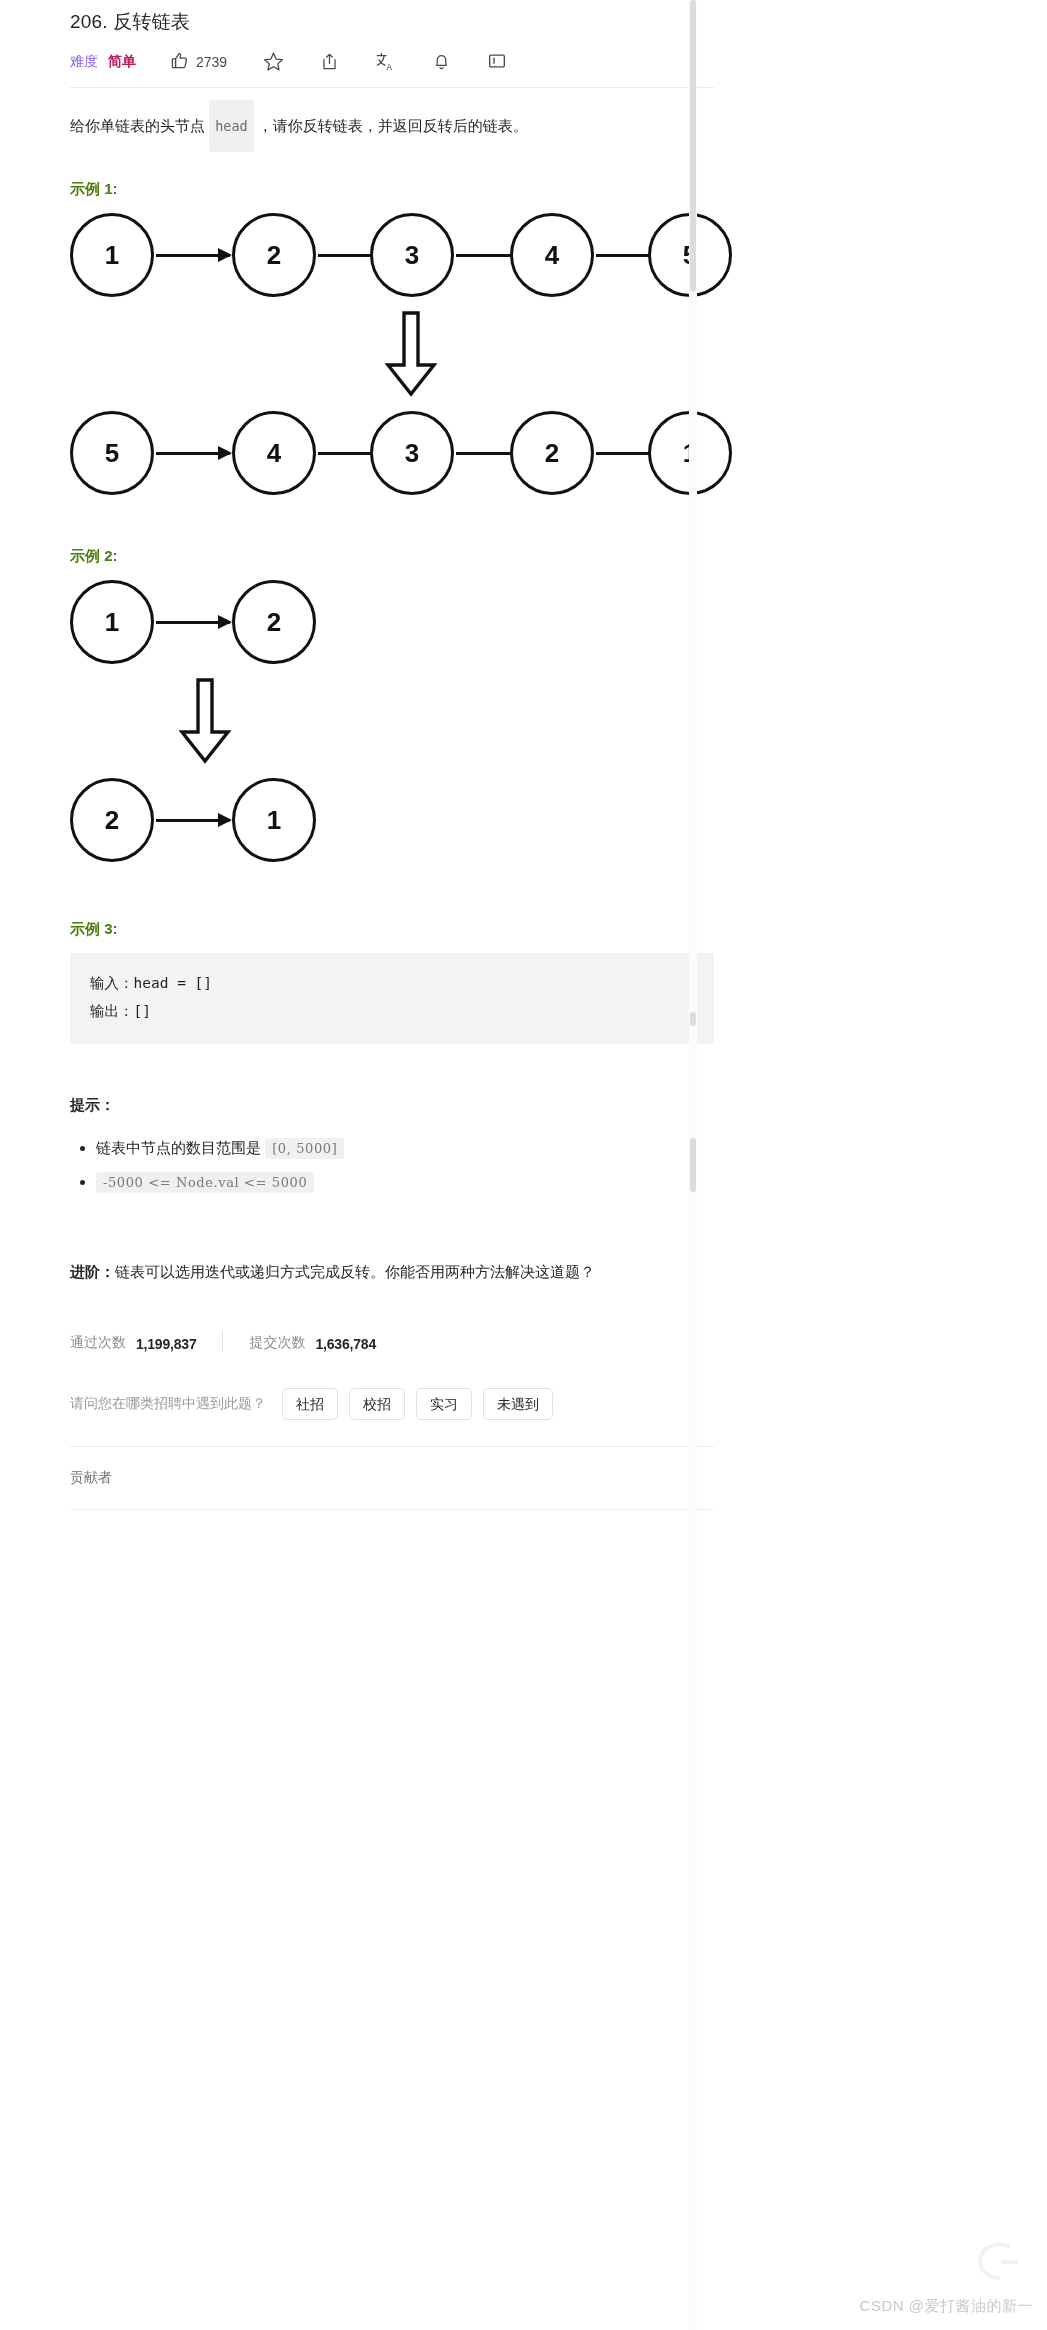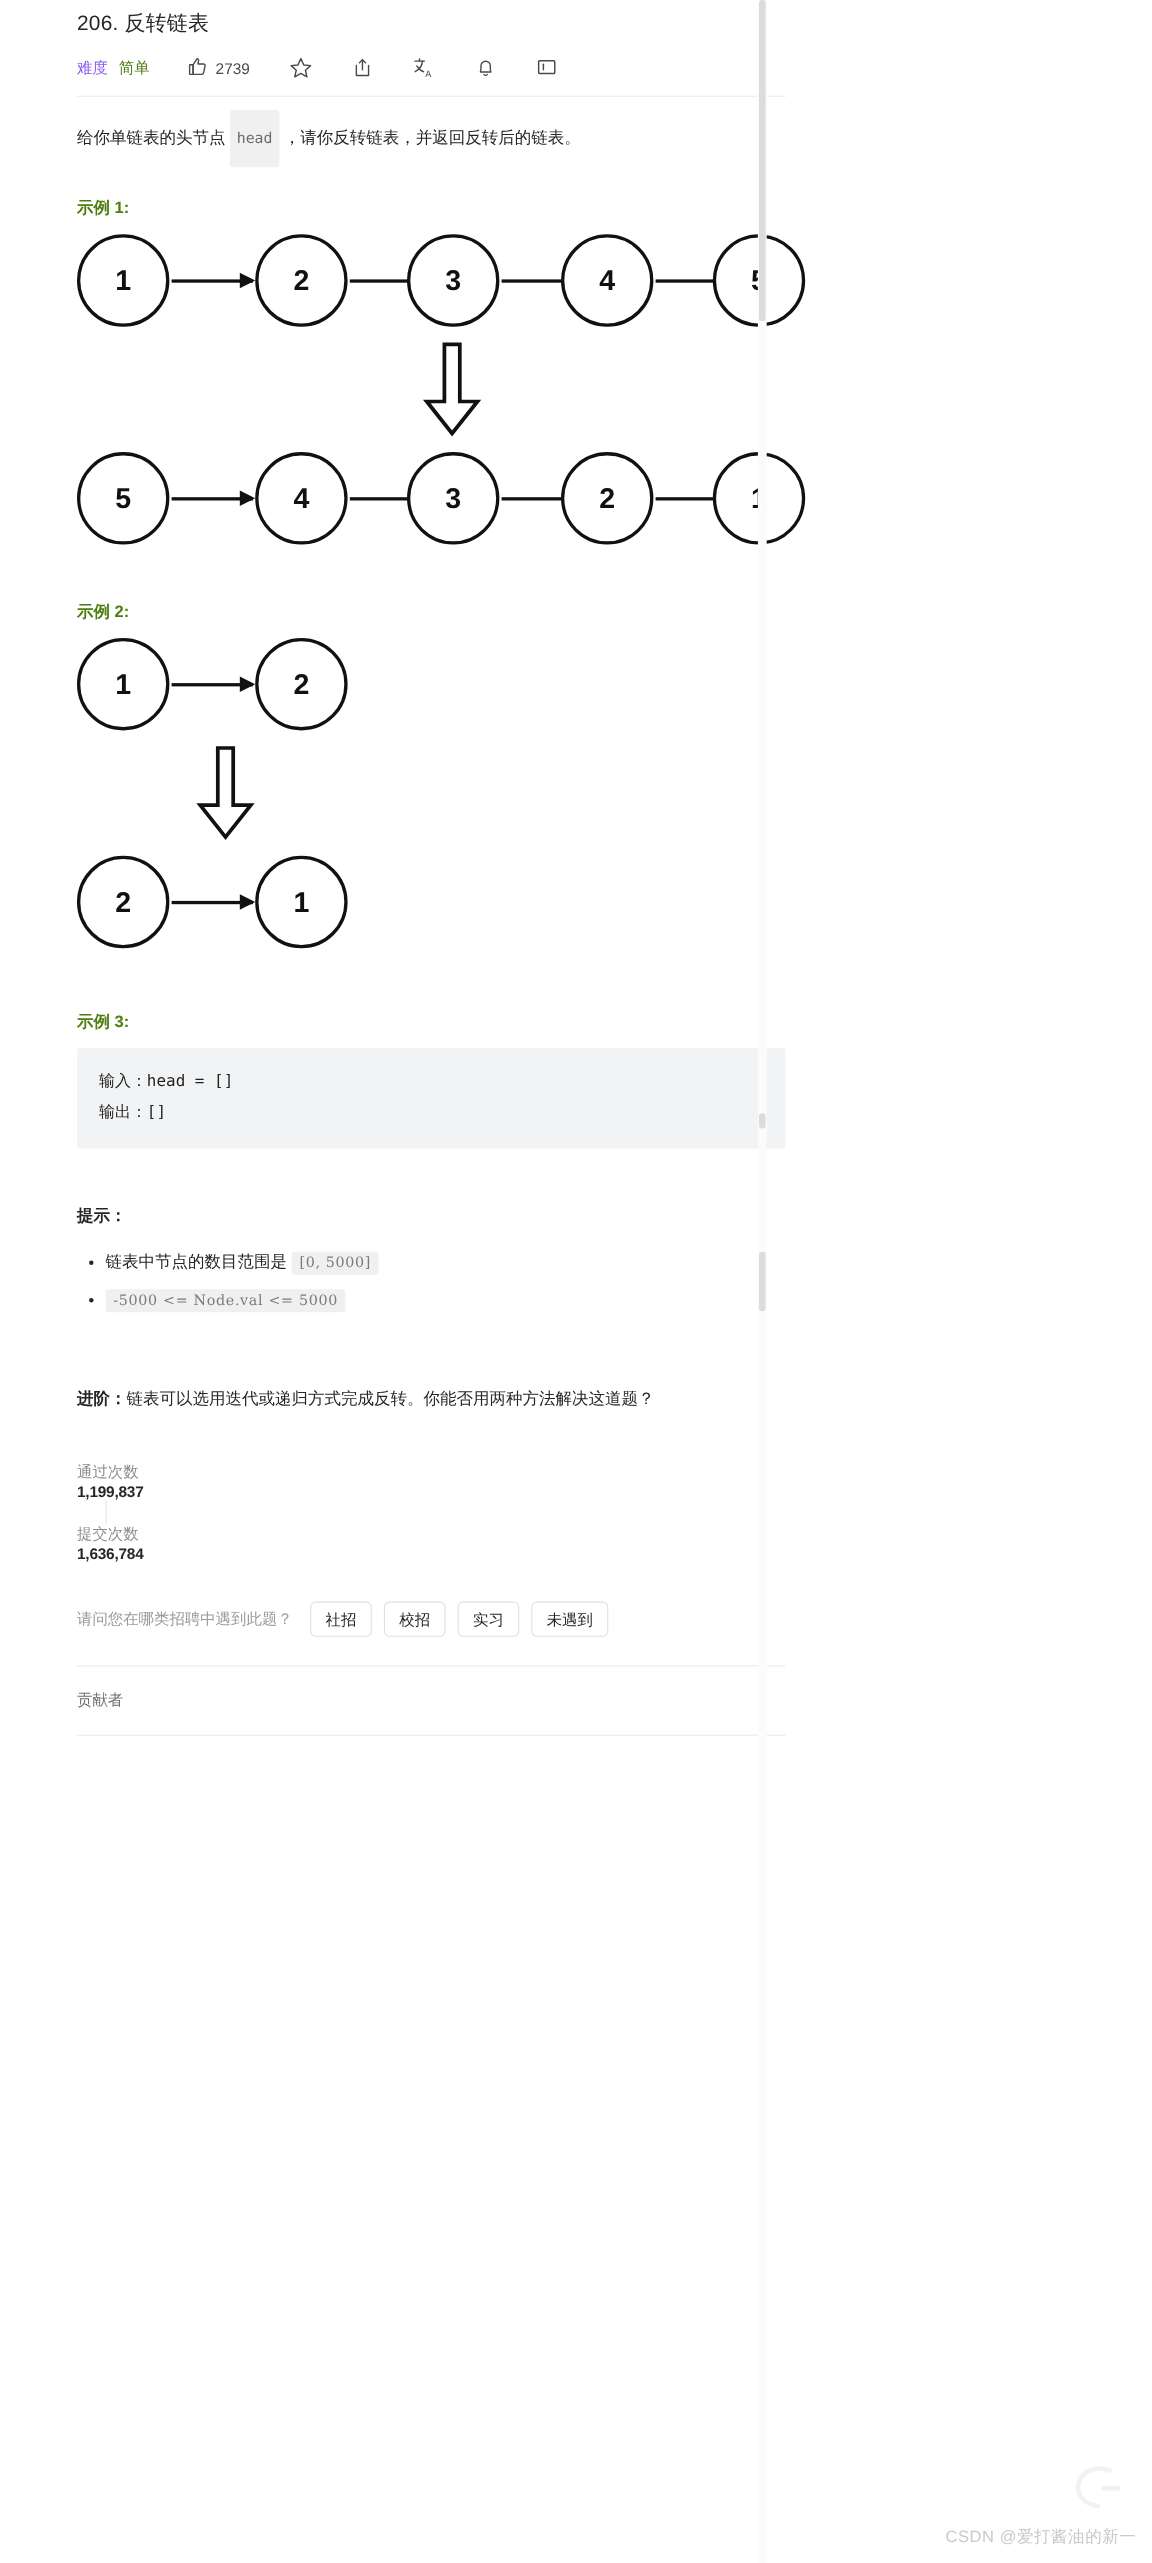--- a/index.html
+++ b/index.html
@@ -228,24 +228,23 @@
     font-size: 15px;
     line-height: 1.9;
     margin-top: 58px;
     color: #262626;
   }
   .advanced b { font-weight: bold; }
 
   
   .stats {
     display: flex;
-    align-items: flex-start;
+    align-items: flex-end;
     margin-top: 44px;
     font-size: 14px;
-    flex-direction: column;
   }
   .stat-label { color: #8c8c8c; margin-right: 10px; }
   .stat-value { color: #262626; font-weight: bold; letter-spacing: -0.2px; }
   .stat-sep {
     width: 1px;
     height: 22px;
     background: #e4e4e4;
     margin: 0 26px;
   }
 
@@ -313,21 +312,21 @@
 <div id="page">
 
   <div class="right-void"></div>
 
   <div class="pane">
 
     <div class="title">206. 反转链表</div>
 
     <div class="meta-row">
       <span class="meta-label">难度</span>
-      <span class="difficulty" id="difficulty-value" style="color: #4d7c0f;">简单</span>
+      <span class="difficulty" id="difficulty-value" style="color: #be185d; font-weight: bold;">简单</span>
 
       <span class="like-group">
         <span>
           <svg width="19" height="19" viewBox="0 0 24 24" fill="none" stroke="#4a4a4a" stroke-width="1.6" stroke-linecap="round" stroke-linejoin="round">
             <path d="M7 21V10l4.5-7c1.2 0 2 .9 1.8 2.1L12.6 9H19c1.1 0 1.9 1 1.7 2.1l-1.5 7.6c-.2 1.3-1.3 2.3-2.6 2.3H7z"></path>
             <rect x="3" y="10" width="4" height="11" rx="0.6"></rect>
           </svg>
         </span>
         <span class="like-count">2739</span>
       </span>

